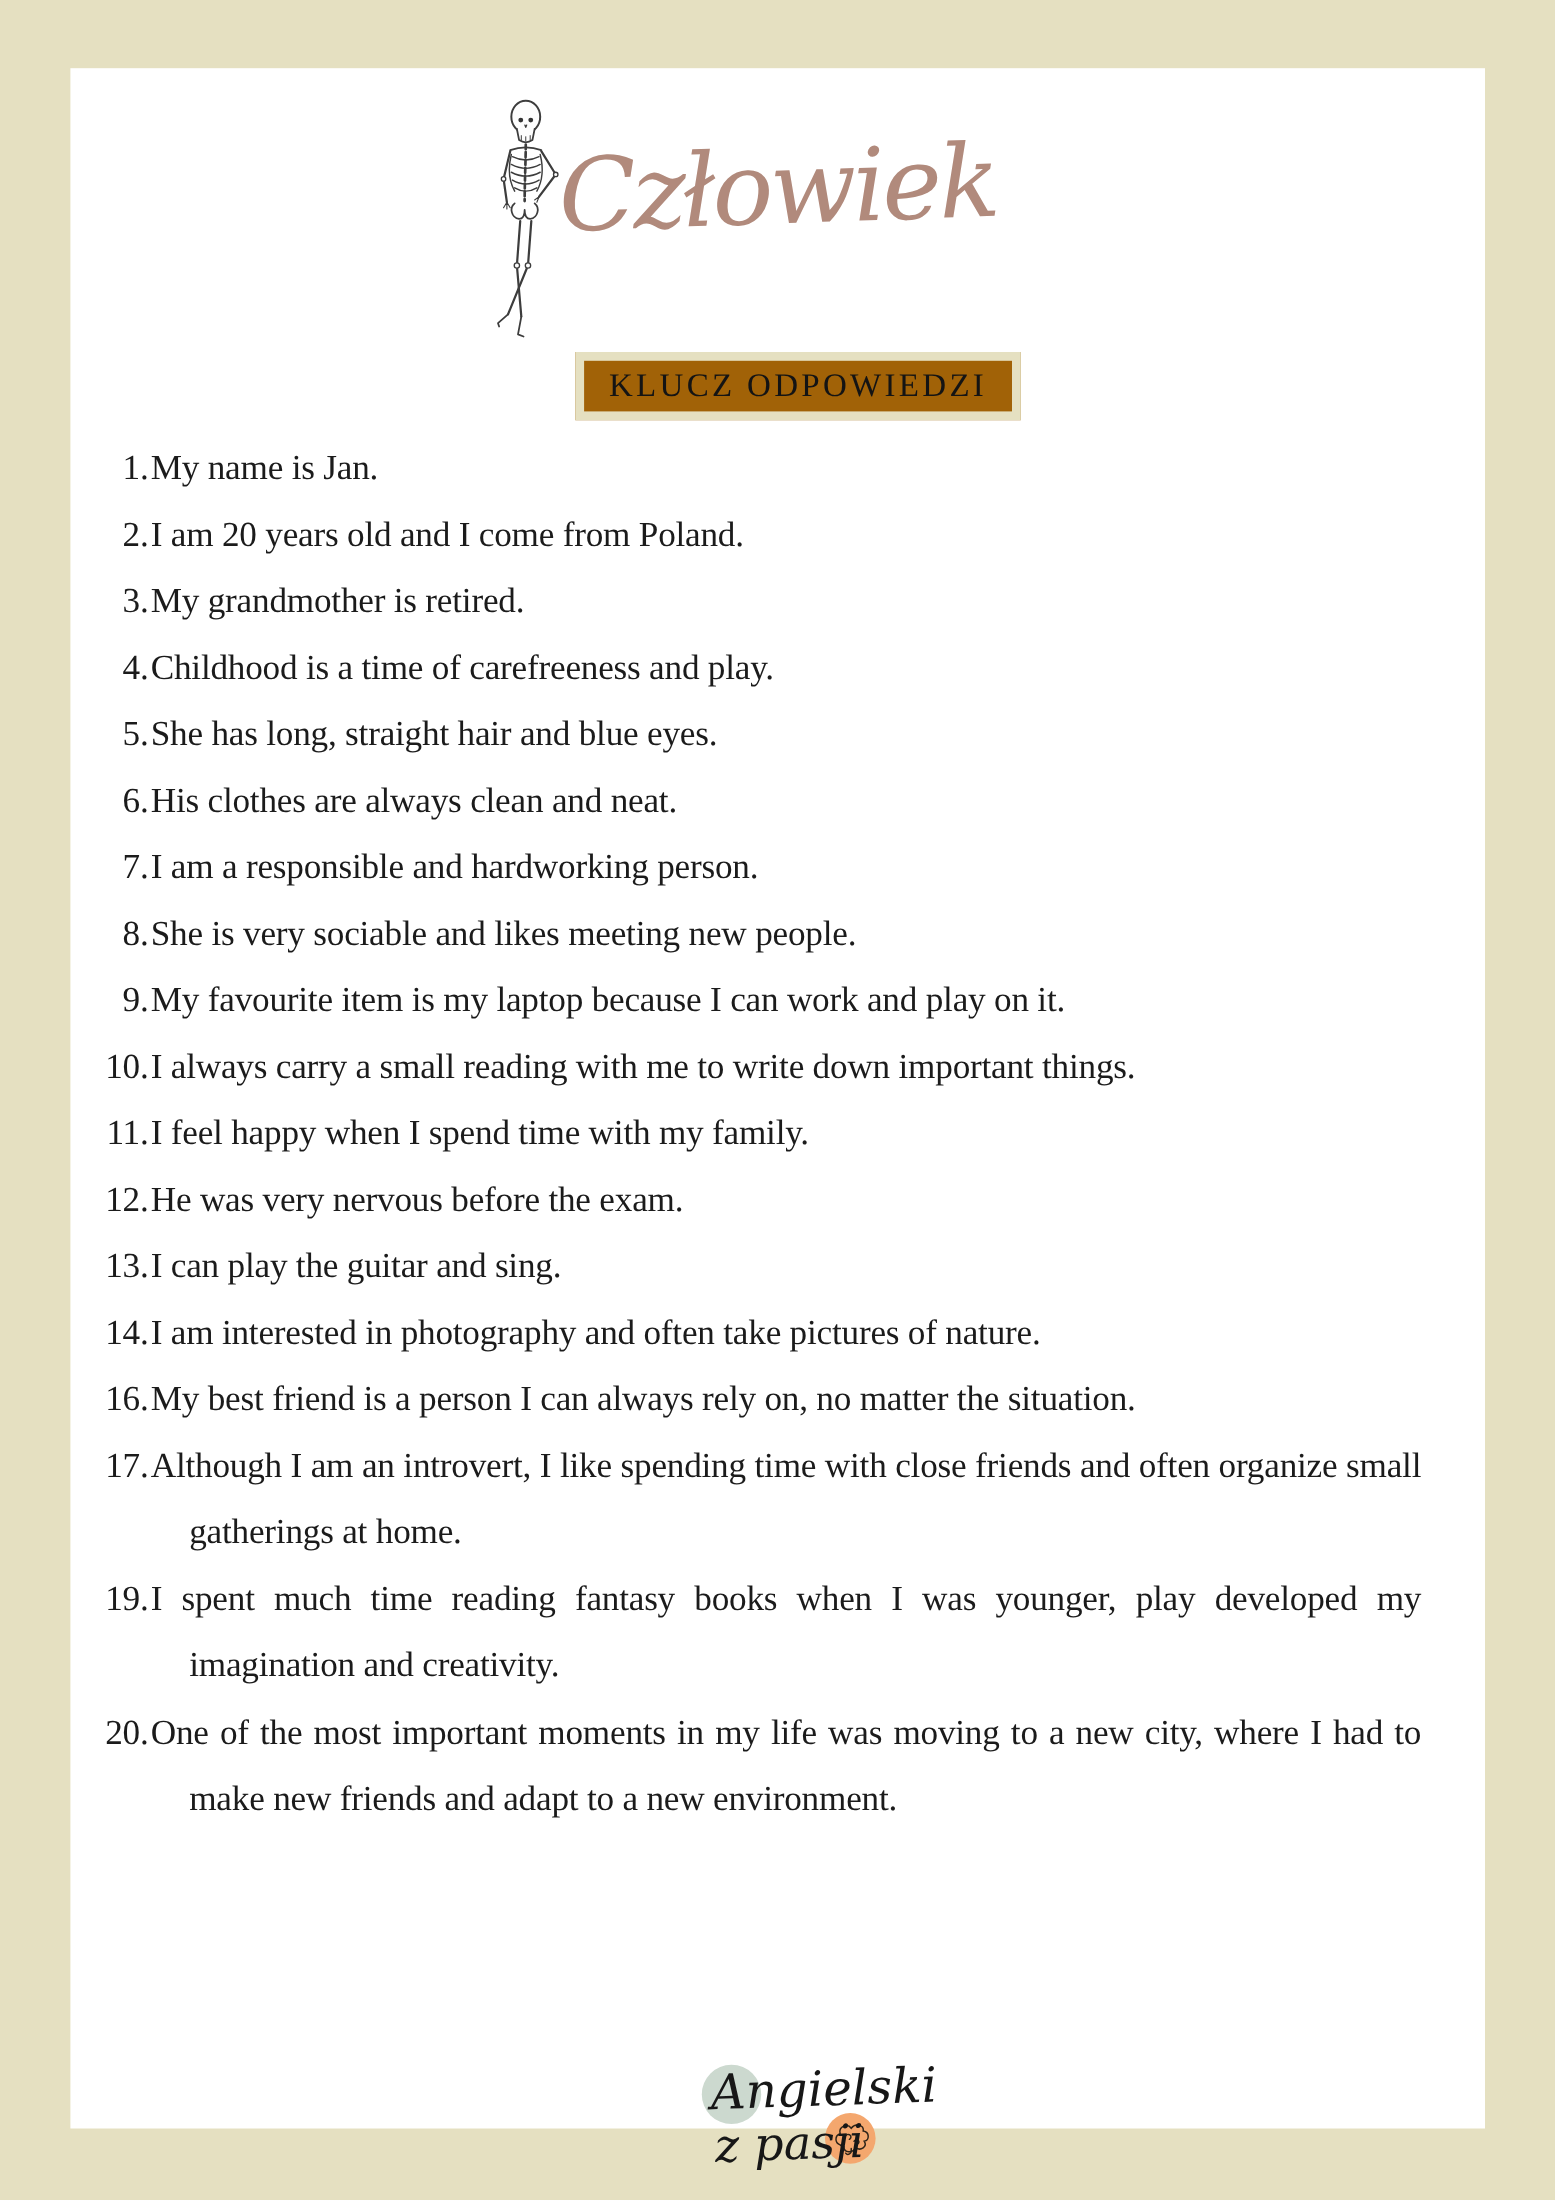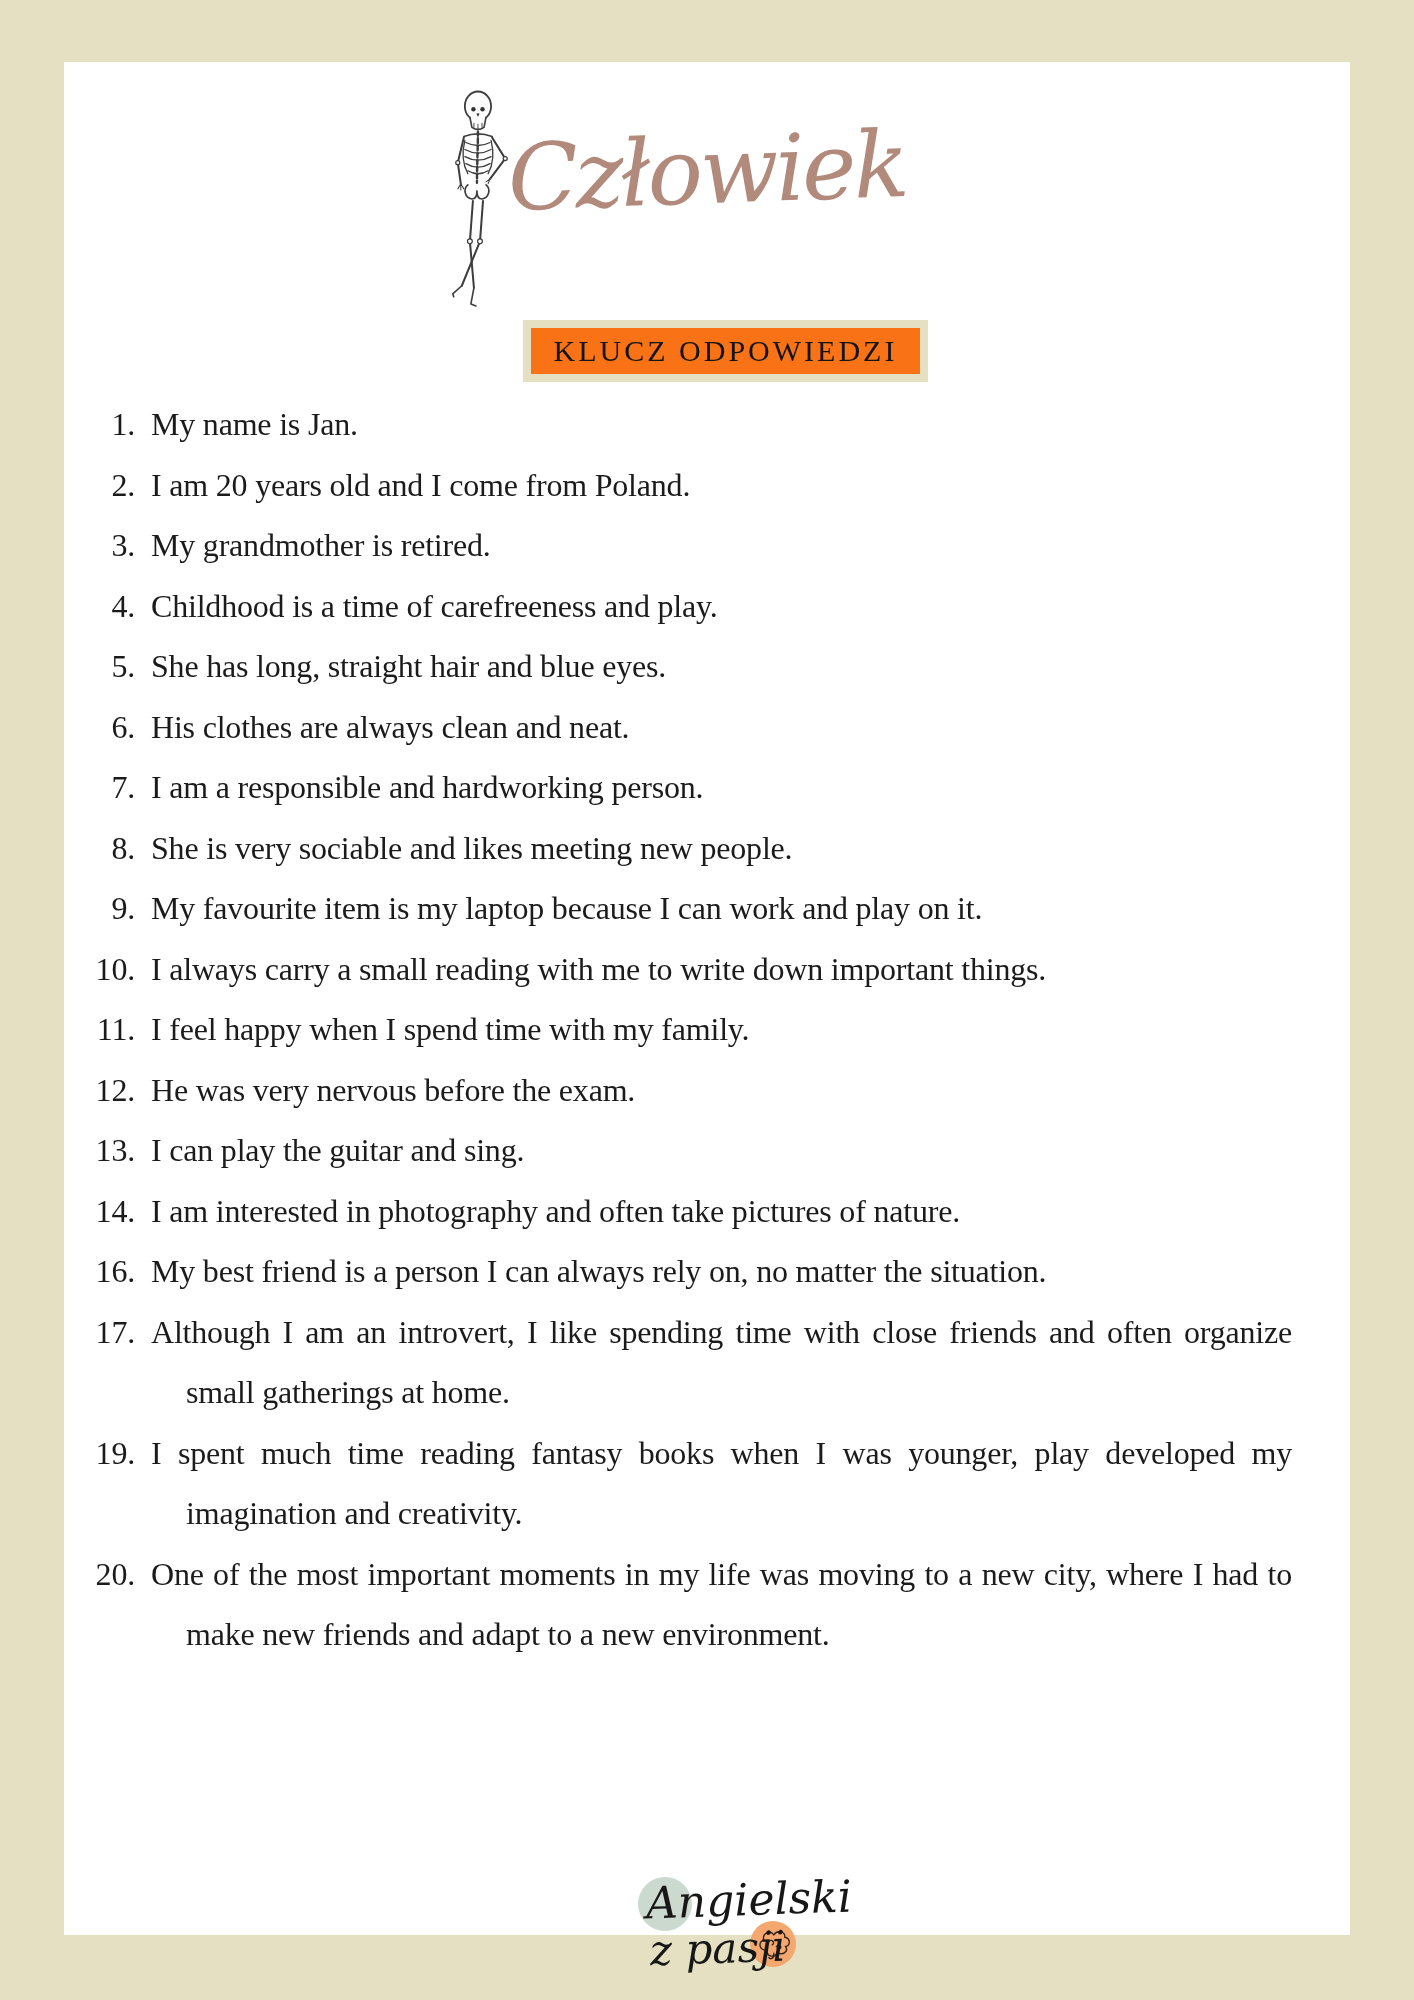--- a/index.html
+++ b/index.html
@@ -39,42 +39,42 @@
     line-height:1.6;
     letter-spacing:-3px;
     color:var(--title);
     transform:rotate(-2deg);
   }
   .keybox{
     position:absolute;
     left:459px; top:258px;
     width:405px; height:62px;
     border:8px solid var(--frame);
-    background:#f97316;
+    background:#a16207;
     display:flex; align-items:center; justify-content:center;text-align:center;
   }
   .keybox span{
     font-family:"Liberation Serif", serif;
     font-size:30px;
     letter-spacing:3px;
     color:#141414;
     white-space:nowrap;
   }
   
   .answers{
     position:absolute;
     left:31px; top:332px; right:58px;
     list-style:none;
     font-size:32px;
     line-height:60.5px;
     letter-spacing:-0.2px;
   }
   .answers .row{display:flex; align-items:baseline;}
   .answers .num{flex:0 0 40px; text-align:right;}
-  .answers .txt{flex:1; margin-left:16px; padding-left:35px; text-indent:-35px;}
+  .answers .txt{flex:1; margin-left:2px; padding-left:35px; text-indent:-35px;}
   .answers .row.justify .txt{text-align:justify; text-align-last:left;}
   
   .logo{
     position:absolute;
     left:560px; top:1810px;
     width:260px; height:185px;
     z-index:5;
   }
   .logo .circle-green{
     position:absolute; left:14px; top:5px;

